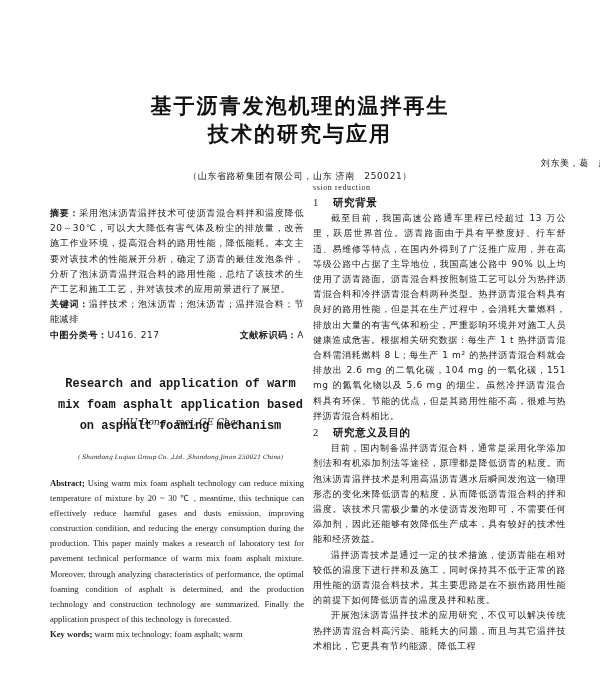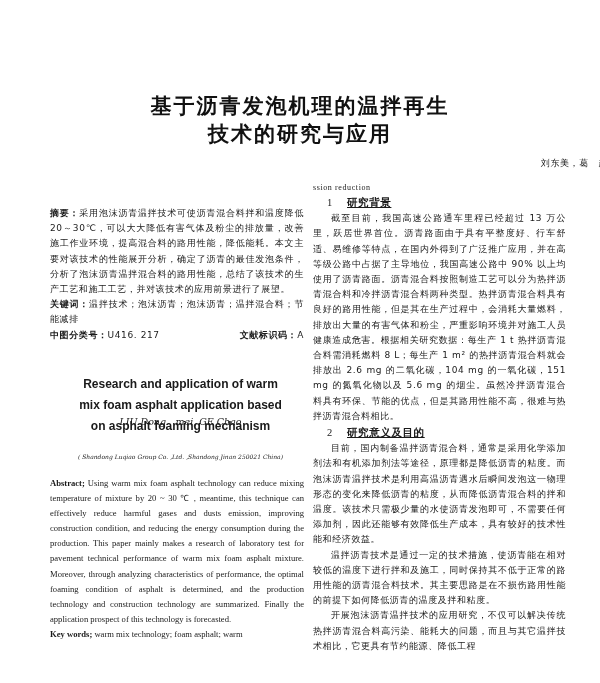--- a/index.html
+++ b/index.html
@@ -10,36 +10,37 @@
     .title.l2 { top: 120px; }
     .authors { position: absolute; top: 157px; left: 8px; width: 600px; text-align: right; font-size: 8.5px; letter-spacing: 2px; }
     .affil { position: absolute; top: 170px; left: 0; width: 600px; text-align: center; font-size: 8px; letter-spacing: 1.5px; }
     .col { position: absolute; width: 240px; font-size: 9px; line-height: 15.2px; text-align: justify; }
     .col.left { left: 76px; }
     .col.right { left: 314px; }
     .zh { font-family: "DejaVu Sans", sans-serif; font-size: 9px; letter-spacing: 0.6px; }
     .bold { font-weight: bold; font-family: "DejaVu Sans", sans-serif; }
     .indent { text-indent: 2em; }
     .p { margin: 0; }
-    .en-title { position: absolute; left: 48px; width: 265px; text-align: center; font-family: Liberation Sans, sans-serif; font-weight: bold; font-size: 12px; line-height: 21px; }
+    .en-title { position: absolute; left: 48px; width: 265px; text-align: center; font-family: Liberation Mono, monospace; font-weight: bold; font-size: 12px; line-height: 21px; }
     .en-authors { position: absolute; left: 48px; width: 265px; text-align: center; font-style: italic; font-size: 9.5px; }
     .en-affil { position: absolute; left: 48px; width: 265px; text-align: center; font-style: italic; font-size: 6px; }
     .en-text { font-family: "Liberation Serif", serif; font-size: 8.6px; line-height: 15.1px; }
-    .heading { font-family: "DejaVu Sans", sans-serif; font-weight: bold; font-size: 10.5px; margin: 1px 14px; text-decoration: underline; }
+    .heading { font-family: "DejaVu Sans", sans-serif; font-weight: bold; font-size: 10.5px; margin: 1px 0; }
     .heading .num { display: inline-block; width: 20px; font-family: "Liberation Serif", serif; font-weight: normal; }
     .clc-row { display: flex; justify-content: space-between; }
   </style>
 </head>
 <body>
 
 <div class="page">
 
   <div class="title l1">基于沥青发泡机理的温拌再生</div>
   <div class="title l2">技术的研究与应用</div>
   <div class="authors zh">刘东美，葛　超</div>
+  <div class="affil zh">（山东省路桥集团有限公司，山东 济南　250021）</div>
 
   <div class="col left zh" style="top:206px; left:50px; width:254px;">
     <p class="p">
       <span class="bold">摘要：</span><span>采用泡沫沥青温拌技术可使沥青混合料拌和温度降低 20～30℃，可以大大降低有害气体及粉尘的排放量，改善施工作业环境，提高混合料的路用性能，降低能耗。本文主要对该技术的性能展开分析，确定了沥青的最佳发泡条件，分析了泡沫沥青温拌混合料的路用性能，总结了该技术的生产工艺和施工工艺，并对该技术的应用前景进行了展望。</span>
     </p>
     <p class="p">
       <span class="bold">关键词：</span><span>温拌技术；泡沫沥青；泡沫沥青；温拌混合料；节能减排</span>
     </p>
     <div class="clc-row">
       <span><span class="bold">中图分类号：</span><span>U416. 217</span></span>

